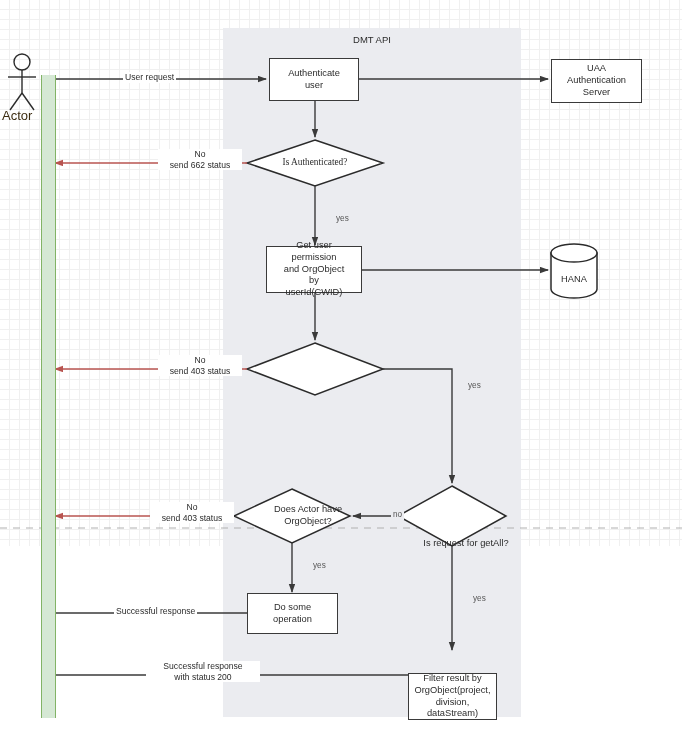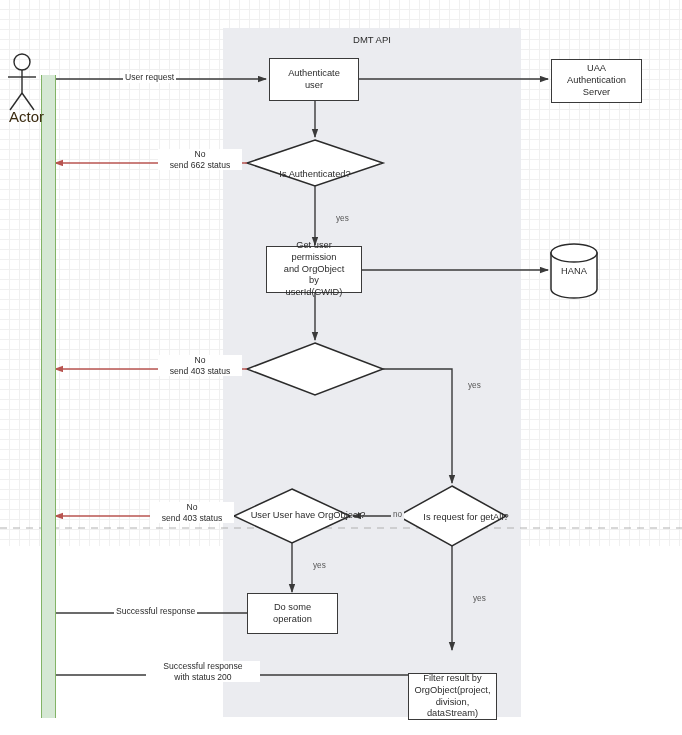--- a/index.html
+++ b/index.html
@@ -45,29 +45,29 @@
   }
 
   .diamond-wrap{position:absolute;}
   .diamond-wrap .dlabel{
     position:absolute;left:0;top:0;width:100%;height:100%;
     display:flex;align-items:center;justify-content:center;
     text-align:center;font-size:9.3px;line-height:1.28;color:#2b2b2b;
     pointer-events:none;
   }
 
-  .cyl{position:absolute;}
+  .cyl{position:absolute;margin-top:8px;}
   .cyl .clabel{
     position:absolute;left:0;top:0;width:100%;height:100%;
     display:flex;align-items:center;justify-content:center;
     font-size:9.3px;color:#2b2b2b;
   }
 
   .actor-label{
-    position:absolute;font-size:15px;color:#3b2b10;text-align:right;
+    position:absolute;font-size:13px;color:#3b2b10;text-align:left;
   }
 
   .lifeline{
     position:absolute;
     background:#d5e8d4;
     border-left:1.4px solid #82b366;
     border-right:1.4px solid #82b366;
   }
 
   .edge-label{
@@ -175,31 +175,31 @@
   </div>
 
   <div class="node boxnode" style="left:247px;top:593px;width:91px;height:41px;justify-content:center;">
     <span>Do some operation</span>
   </div>
 
   <div class="node boxnode" style="left:408px;top:673px;width:89px;height:47px;">
     <span>Filter result by OrgObject(project, division, dataStream)</span>
   </div>
 
-  <div class="diamond-wrap" style="left:247px;top:152px;width:136px;height:46px;">
+  <div class="diamond-wrap" style="left:247px;top:140px;width:136px;height:46px;font-family:Liberation Serif, serif;">
     <div class="dlabel">Is Authenticated?</div>
   </div>
 
 
-  <div class="diamond-wrap" style="left:398px;top:488px;width:108px;height:60px;">
+  <div class="diamond-wrap" style="left:398px;top:514px;width:108px;height:60px;">
     <div class="dlabel" style="padding:0 14px;">Is request for getAll?</div>
   </div>
 
   <div class="diamond-wrap" style="left:234px;top:489px;width:116px;height:54px;">
-    <div class="dlabel" style="padding:0 16px;">User User have OrgObject?</div>
+    <div class="dlabel" style="padding:0 16px;">Does Actor have OrgObject?</div>
   </div>
 
   <div class="cyl" style="left:551px;top:244px;width:46px;height:54px;">
     <div class="clabel">HANA</div>
   </div>
 
   <div class="edge-label" style="left:95px;top:72px;">User request</div>
 
   <div class="edge-label" style="left:130px;top:149px;width:80px;">
     <div>No</div>

